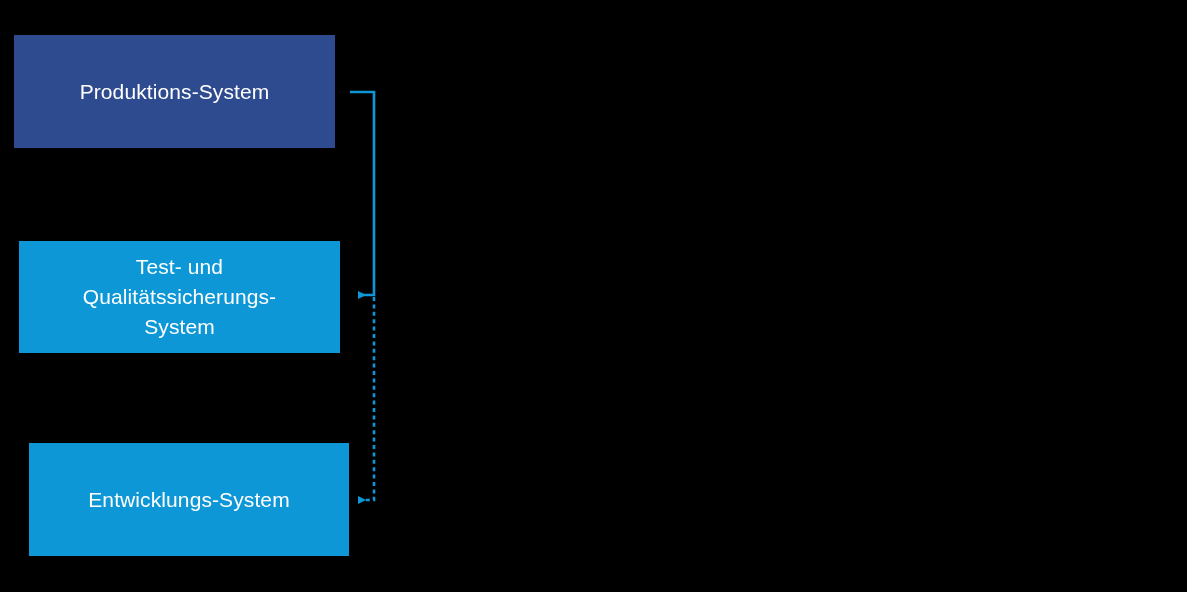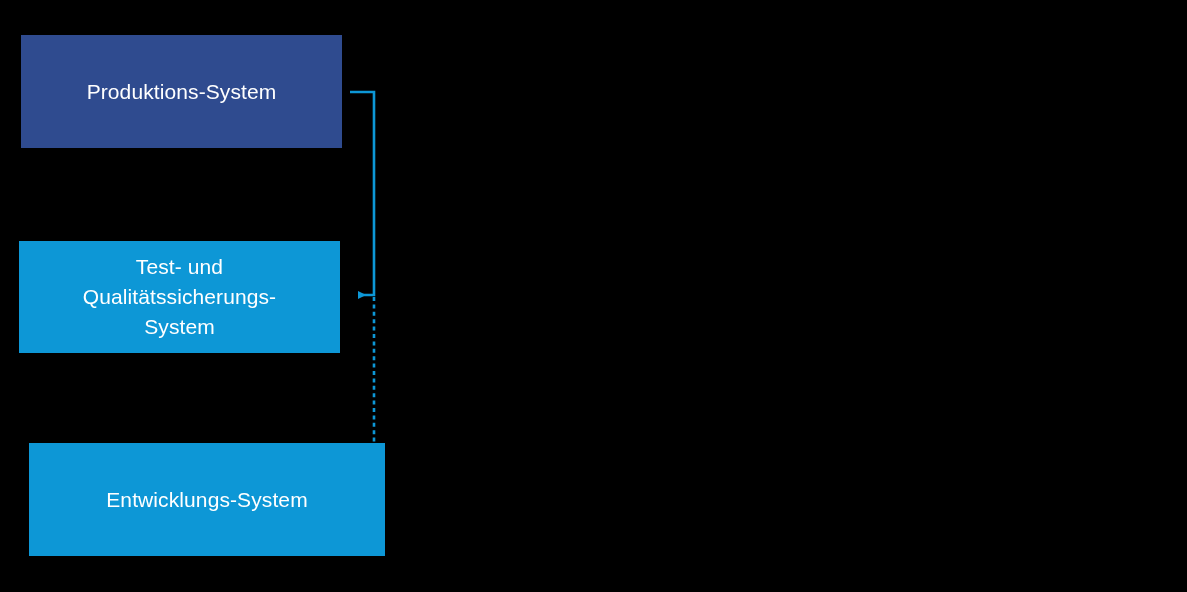--- a/index.html
+++ b/index.html
@@ -31,37 +31,37 @@
     line-height: 30px;
     letter-spacing: 0.1px;
     padding: 0 10px;
     user-select: none;
   }
   .node-label {
     display: block;
     white-space: pre-line;
   }
   #node-prod {
-    left: 21px;
+    left: 14px;
     top: 35px;
     width: 321px;
     height: 113px;
     background: #2F4B8F;
   }
   #node-test {
     left: 19px;
     top: 241px;
     width: 321px;
     height: 112px;
     background: #0D97D6;
   }
   #node-dev {
     left: 29px;
     top: 443px;
-    width: 356px;
+    width: 320px;
     height: 113px;
     background: #0D97D6;
   }
   #edges {
     position: absolute;
     left: 0;
     top: 0;
     width: 1187px;
     height: 592px;
     pointer-events: none;

